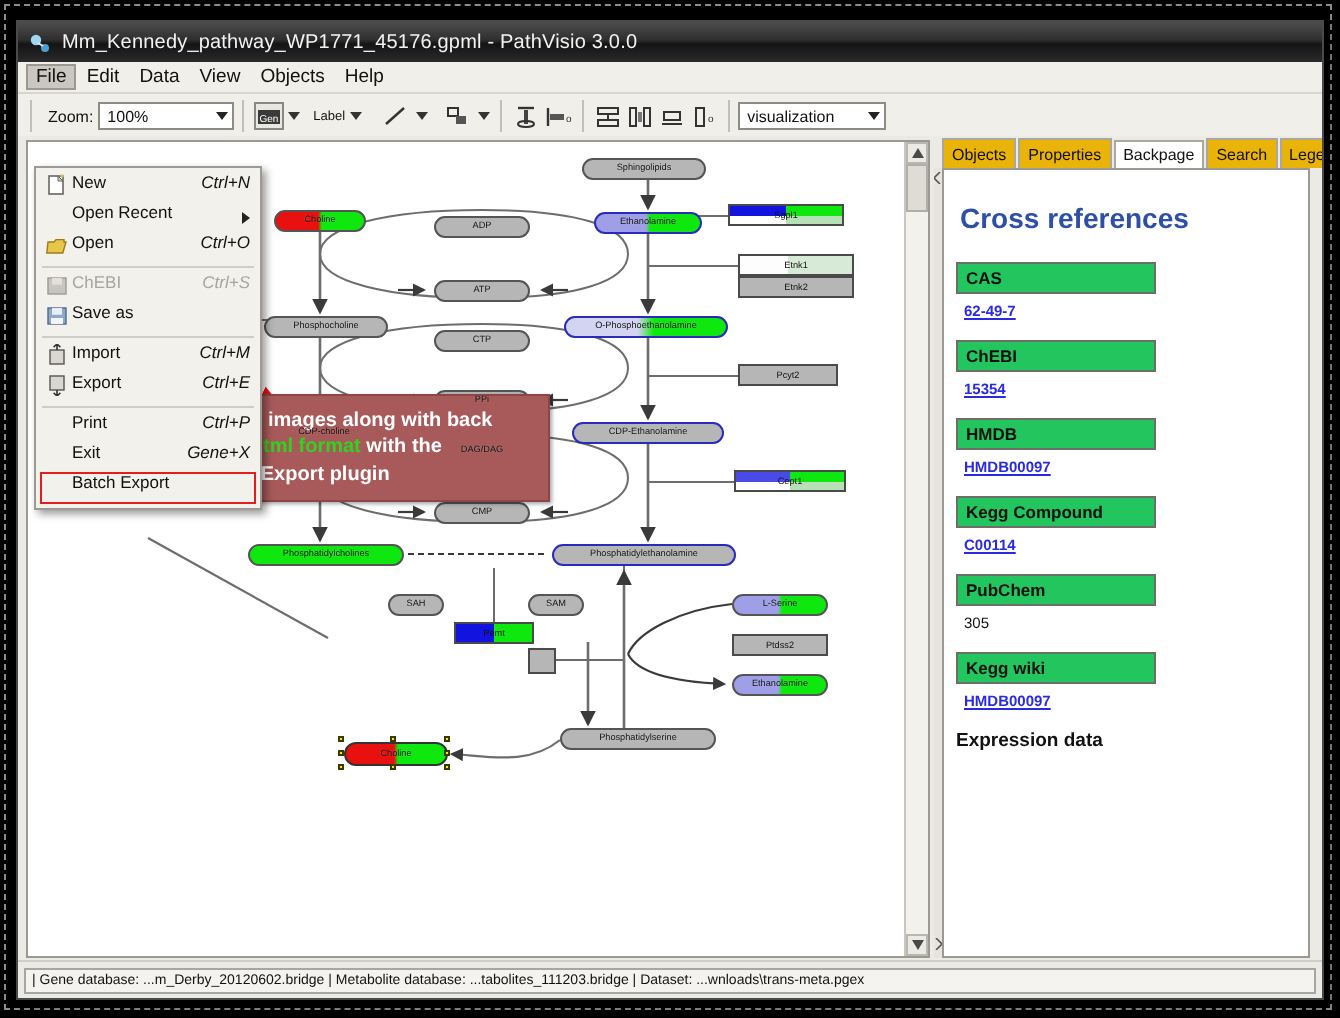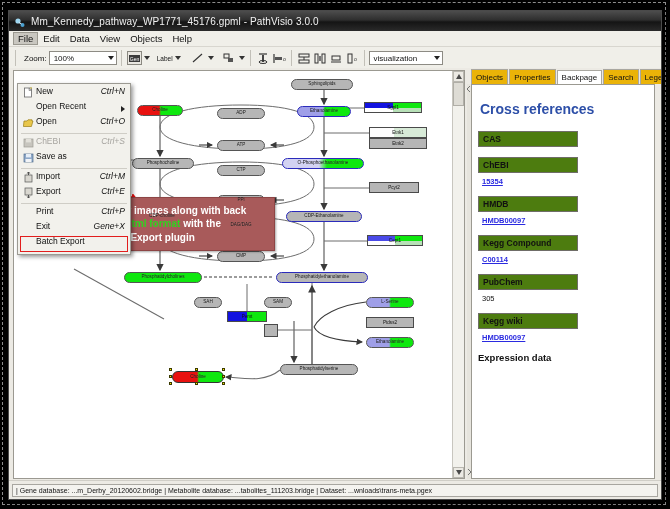--- a/index.html
+++ b/index.html
@@ -84,21 +84,21 @@
   #sidepanel{position:absolute;left:458px;top:2px;right:4px;bottom:2px;background:#eceae4;}
   #tabs{display:flex;align-items:flex-end;height:14px;padding-left:4px;}
   .tab{font-size:8px;color:#111;padding:1px 4px;background:#eab308;border:1px solid #a9a7a0;
        border-bottom:none;margin-right:1px;box-sizing:border-box;height:15px;
        display:flex;align-items:center;white-space:nowrap;}
   .tab.active{background:#fff;height:14px;font-weight:normal;}
   #panelbody{position:absolute;left:4px;top:14px;right:2px;bottom:0;background:#fff;
              border:1px solid #9b9991;overflow:hidden;}
   #backpage{position:absolute;left:6px;top:4px;right:2px;bottom:0;}
   .bp-title{font-size:14px;font-weight:bold;color:#2d4fa8;margin:12px 0 14px 2px;}
-  .bp-hdr{width:100px;border:1px solid #6f6d68;background:#4d7c0f;font-size:8.5px;
+  .bp-hdr{width:100px;border:1px solid #6f6d68;background:#22c55e;font-size:8.5px;
           font-weight:bold;color:#111;padding:2px 4px;box-sizing:border-box;}
   .bp-val{font-size:7.5px;color:#2a2ae0;text-decoration:underline;margin:4px 0 0 4px;font-weight:bold;}
   .bp-val.plain{color:#111;text-decoration:none;font-weight:normal;}
   .bp-group{margin-bottom:10px;}
   .bp-exp{font-size:9.5px;font-weight:bold;color:#111;margin-top:8px;}
   #panel-left-edge{position:absolute;left:0;top:14px;width:4px;bottom:0;background:#e6e4dd;border-right:1px solid #c6c4bd;}
   .pl-tick{position:absolute;left:0;width:4px;height:6px;font-size:4px;color:#555;}
 
   
   #statusbar{position:absolute;left:0;right:0;bottom:0;height:18px;background:#eceae4;
@@ -515,20 +515,21 @@
           <div class="tab">Search</div>
           <div class="tab">Legend</div>
         </div>
 
         <div id="panelbody">
           <div id="backpage">
             <div class="bp-title">Cross references</div>
 
             <div class="bp-group">
               <div class="bp-hdr">CAS</div>
+              <div class="bp-val">62-49-7</div>
             </div>
             <div class="bp-group">
               <div class="bp-hdr">ChEBI</div>
               <div class="bp-val">15354</div>
             </div>
             <div class="bp-group">
               <div class="bp-hdr">HMDB</div>
               <div class="bp-val">HMDB00097</div>
             </div>
             <div class="bp-group">

